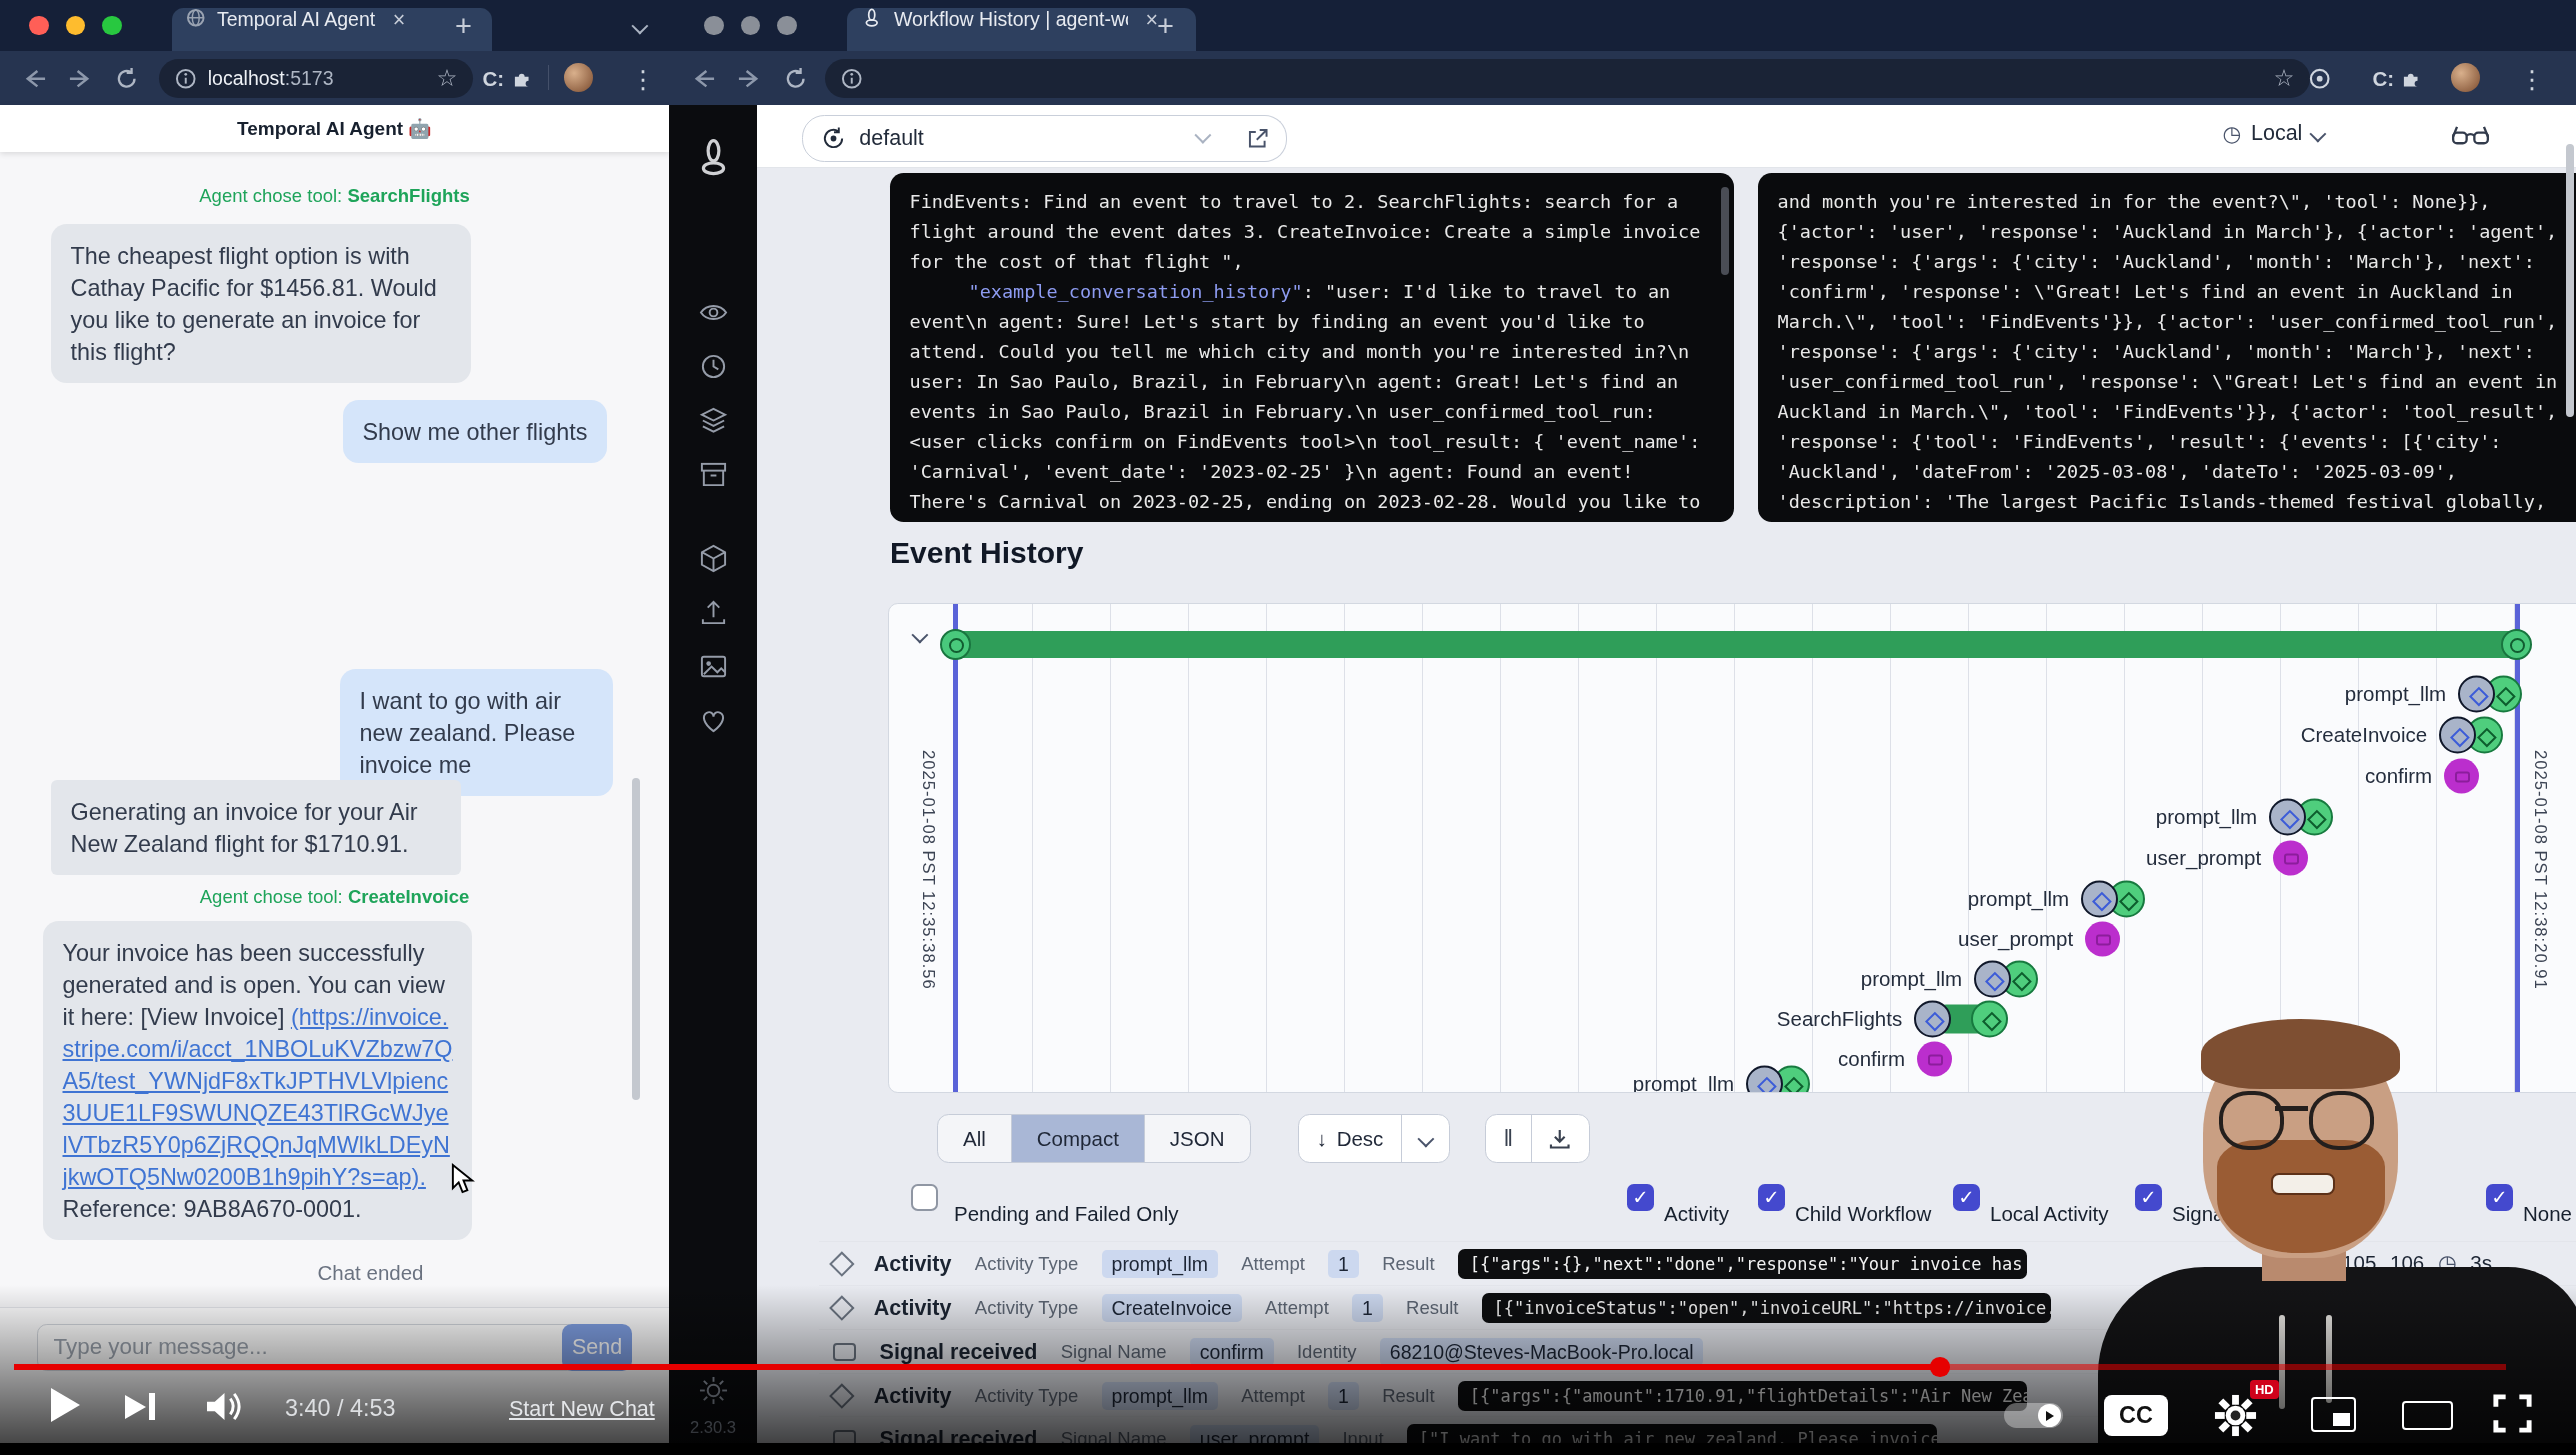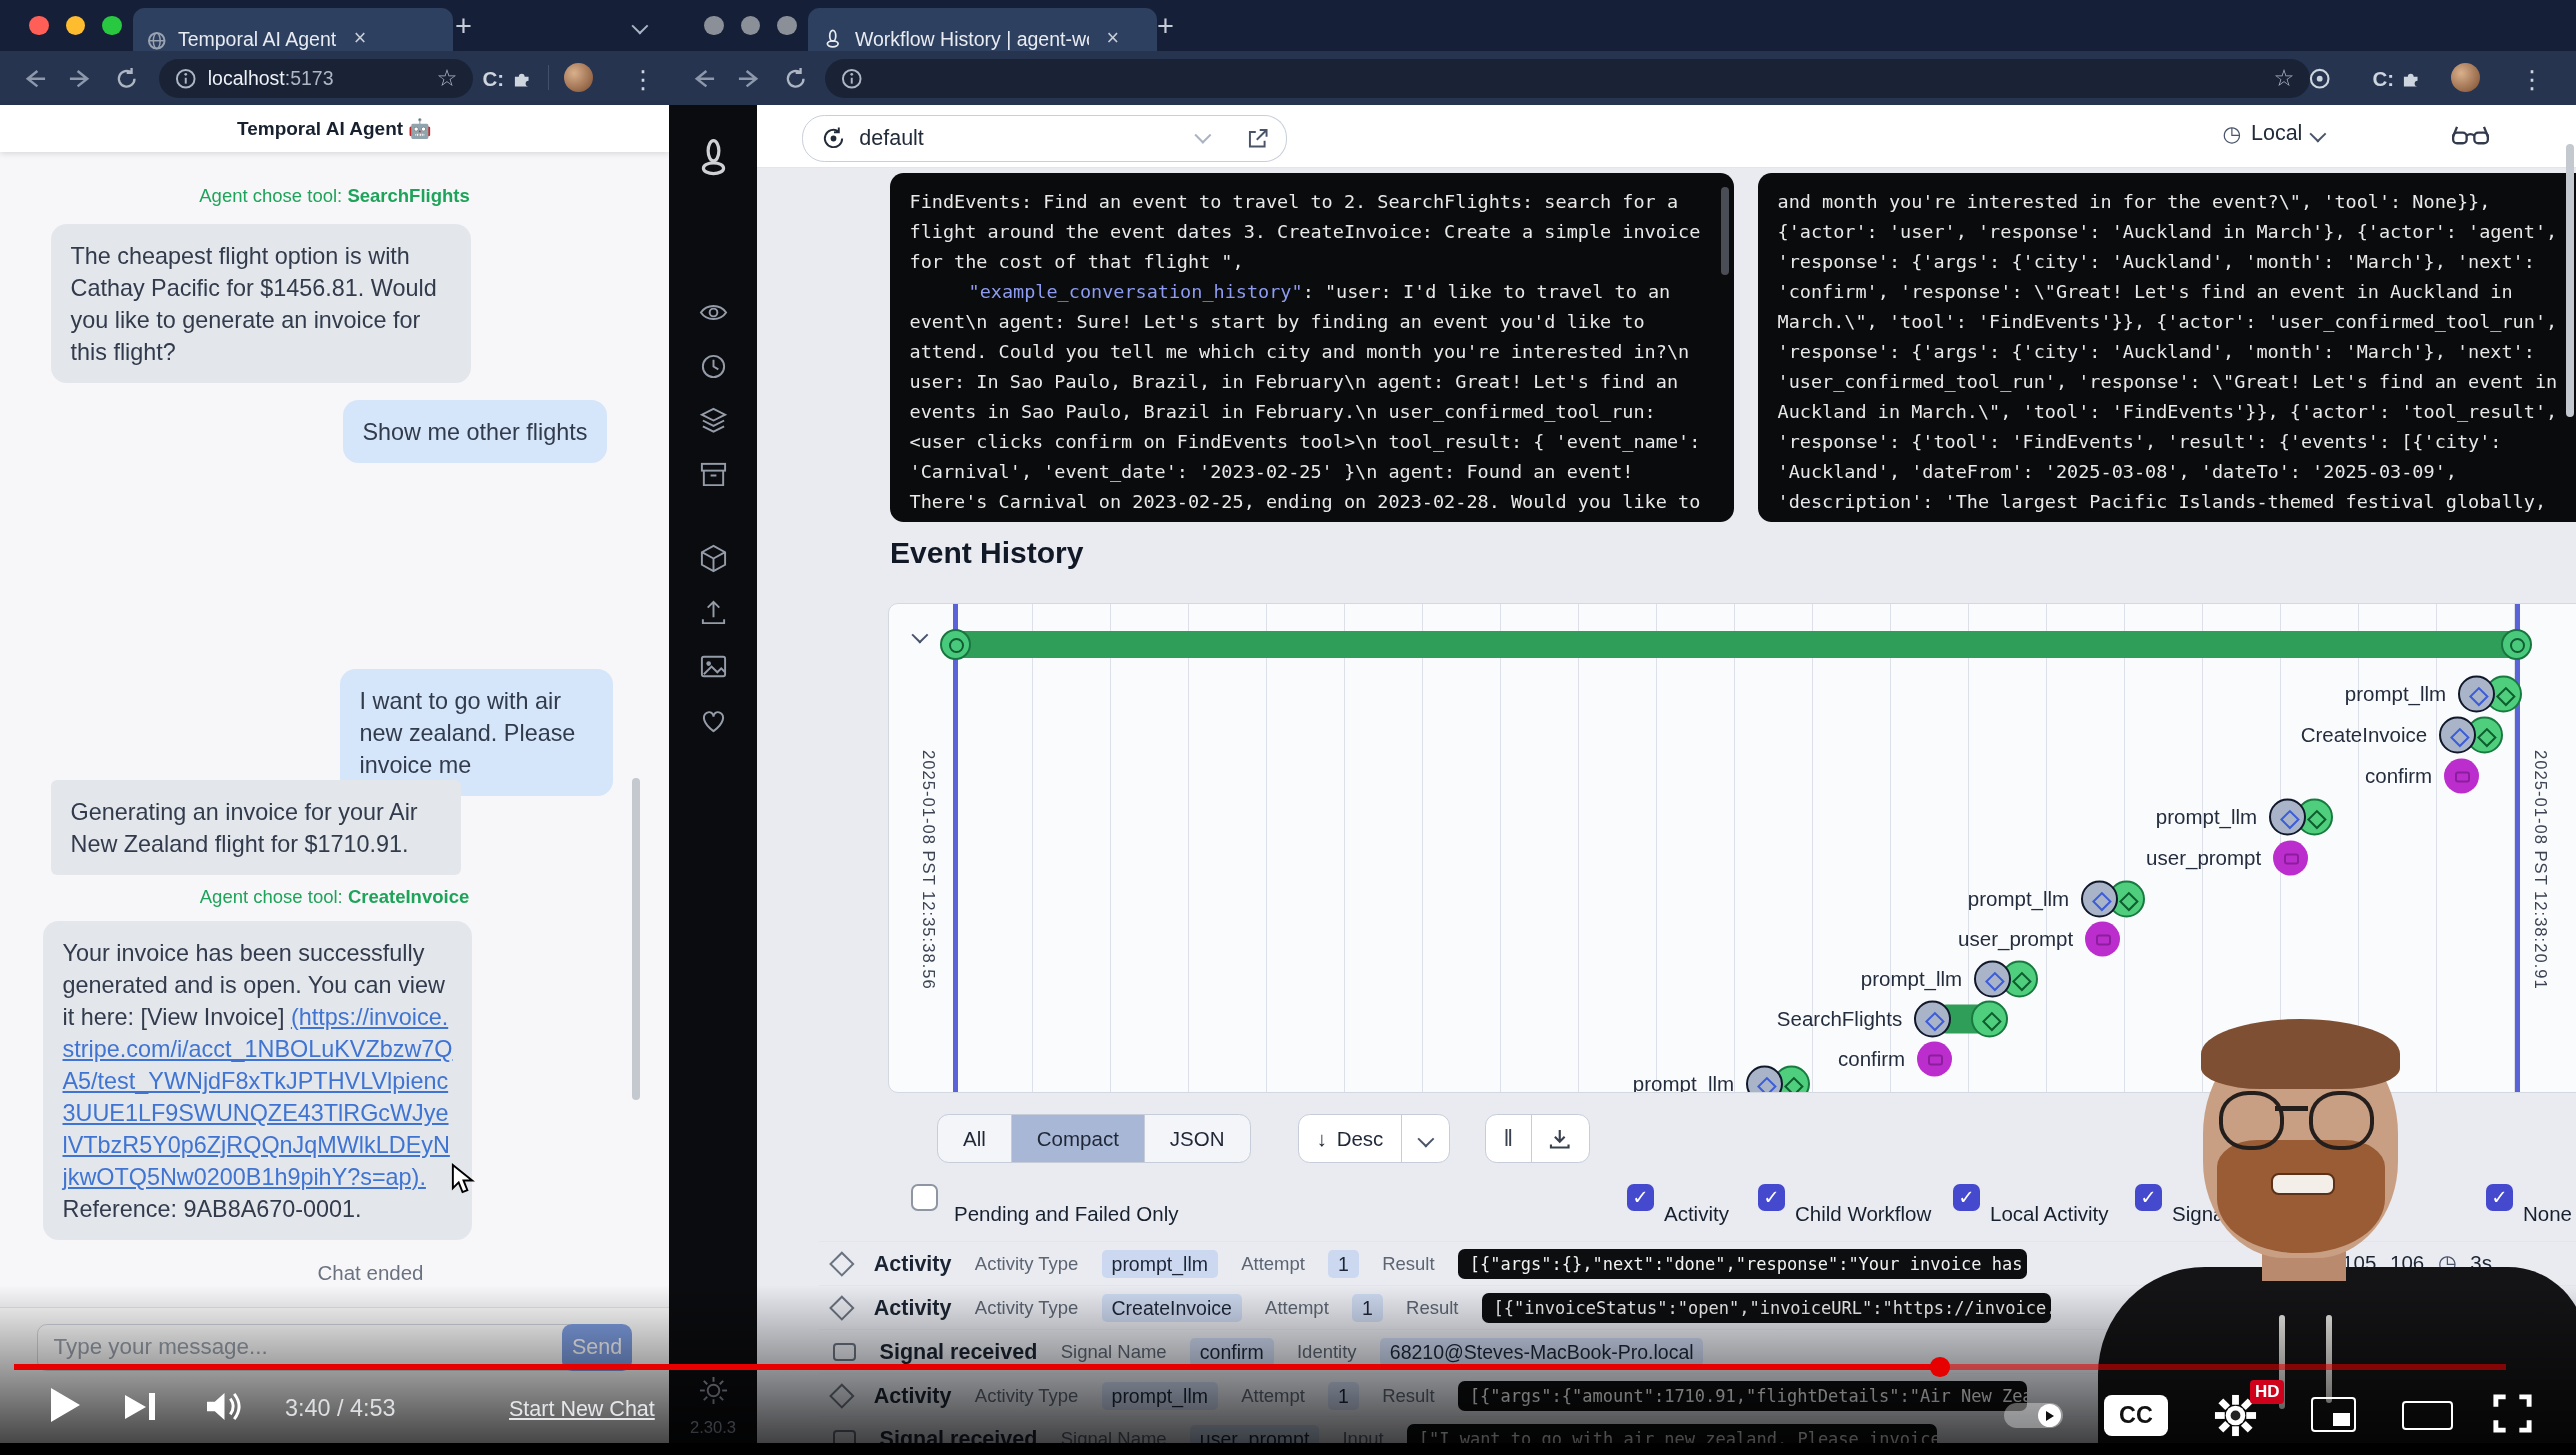--- a/index.html
+++ b/index.html
@@ -4,21 +4,21 @@
 <style>
   html,body{margin:0;padding:0;background:#000;}
   #stage{position:relative;width:2576px;height:1456px;overflow:hidden;background:#000;
          font-family:"Liberation Sans",sans-serif;-webkit-font-smoothing:antialiased;}
   .abs{position:absolute;}
   
   .window{position:absolute;top:0;height:1456px;overflow:hidden;}
   .tabbar{position:absolute;left:0;right:0;top:0;height:51px;background:#152038;}
   .toolbar{position:absolute;left:0;right:0;top:51px;height:55px;background:#263450;display:flex;align-items:center;}
   .tlight{width:19.5px;height:19.5px;border-radius:50%;display:inline-block;margin-right:12.7px;}
-  .tab{position:absolute;top:7.8px;height:43px;background:#2e405f;border-radius:11.7px 11.7px 0 0;display:flex;align-items:flex-end;padding:0 13.7px;color:#e8ebf1;font-size:19.5px;}
+  .tab{position:absolute;top:7.8px;height:43px;background:#2e405f;border-radius:11.7px 11.7px 0 0;display:flex;align-items:flex-start;padding:0 13.7px;color:#e8ebf1;font-size:19.5px;margin-left:39px;}
   .tab .close{margin-left:17.6px;color:#c7cdd8;font-size:21.5px;}
   .urlpill{height:39px;background:#1a2336;border-radius:19.5px;display:flex;align-items:center;color:#aeb6c4;font-size:19.5px;padding:0 15.6px;}
   .urlpill b{color:#eef1f6;font-weight:normal;}
   .chip-ic{color:#cfd5de;font-size:20.5px;margin-left:19.5px;}
   .avatar{width:29px;height:29px;border-radius:50%;background:radial-gradient(circle at 35% 35%,#d9b08c,#7a4a2d);}
   .chev{display:inline-block;width:9.8px;height:9.8px;border-right:2.4px solid #aab3c2;border-bottom:2.4px solid #aab3c2;transform:rotate(45deg);}
   
   .chat-root{position:absolute;left:0;right:0;top:105px;bottom:0;background:#f7f7f9;}
   .chat-header{position:absolute;left:0;right:0;top:0;height:47px;background:#fff;box-shadow:0 2px 5.9px rgba(0,0,0,.12);display:flex;align-items:center;justify-content:center;}
   .chat-title{font-size:19px;font-weight:bold;color:#17202e;}
@@ -599,21 +599,21 @@
           <line x1="2" y1="23" x2="12" y2="23"></line>
           <line x1="34" y1="23" x2="44" y2="23"></line>
           <line x1="8" y1="8" x2="15" y2="15"></line>
           <line x1="31" y1="31" x2="38" y2="38"></line>
           <line x1="38" y1="8" x2="31" y2="15"></line>
           <line x1="8" y1="38" x2="15" y2="31"></line>
         </g>
       </g>
       <circle cx="23" cy="23" r="5" fill="#222"></circle>
   </svg>
-  <div class="vctrl" style="left:2250px;top:1380px;background:#d0021b;color:#fff;font-size:17px;font-weight:bold;padding:2px 4.9px;border-radius:3.9px;"><span>HD</span></div>
+  <div class="vctrl" style="left:2250px;top:1380px;background:#d0021b;color:#fff;font-size:13px;font-weight:bold;padding:2px 4.9px;border-radius:3.9px;"><span>HD</span></div>
   <div class="vctrl ytbox" style="left:2311px;top:1397px;width:41px;height:31px;">
     <div style="position:absolute;right:3.9px;bottom:3.9px;width:17.6px;height:12.7px;background:#fff;"></div>
   </div>
   <div class="vctrl ytbox" style="left:2402px;top:1401px;width:47px;height:25px;"></div>
   <svg class="vctrl" style="left:2490px;top:1391px;" width="45" height="45" viewBox="0 0 46 46">
       <g stroke="#fff" stroke-width="5" fill="none">
         <path d="M6 16 V6 H16"></path>
         <path d="M30 6 H40 V16"></path>
         <path d="M40 30 V40 H30"></path>
         <path d="M16 40 H6 V30"></path>

